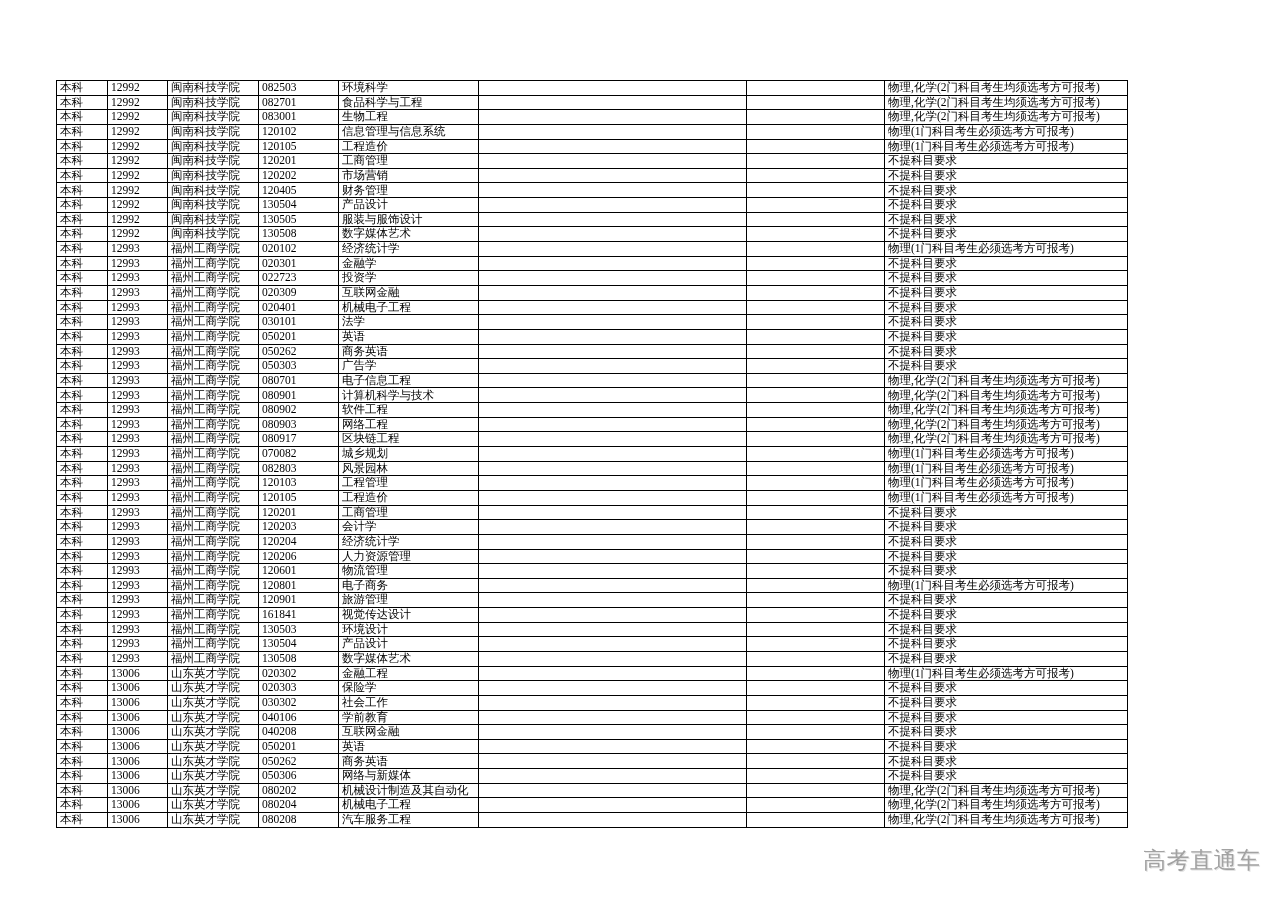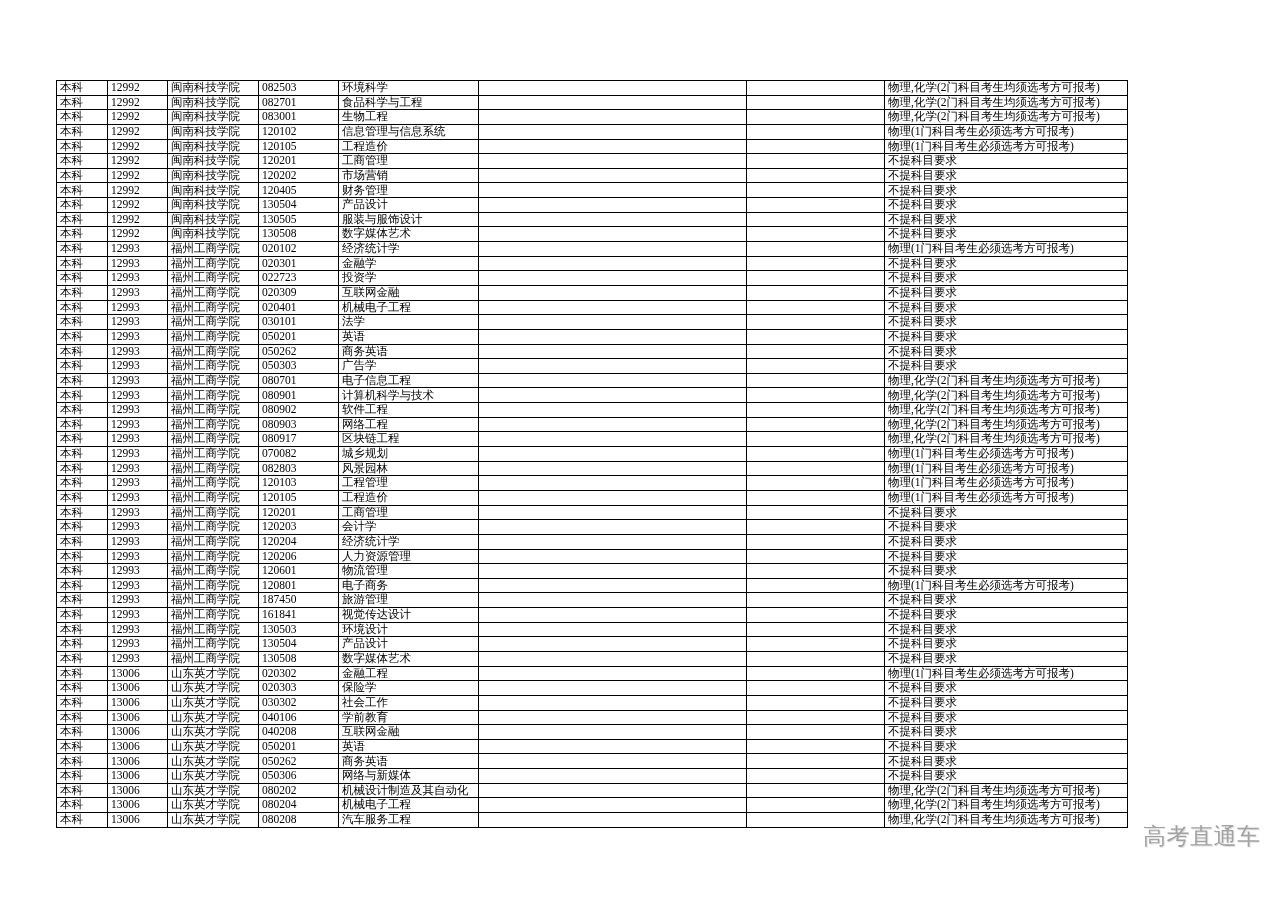--- a/index.html
+++ b/index.html
@@ -29,21 +29,21 @@
   col.c0{width:51px}
   col.c1{width:60px}
   col.c2{width:91px}
   col.c3{width:80px}
   col.c4{width:140px}
   col.c5{width:268px}
   col.c6{width:138px}
   col.c7{width:243px}
   .watermark{
     position:absolute;
-    left:1143px;top:821px;
+    left:1143px;top:845px;
     font-size:23px;
     font-family:"Liberation Sans","DejaVu Sans",sans-serif;
     color:#a2a2a2;
     text-shadow:1px 1px 0 #e3e3e3;
     letter-spacing:0.5px;
     white-space:nowrap;
   }
 </style>
 </head>
 <body>
@@ -409,21 +409,21 @@
           <td>120801</td>
           <td>电子商务</td>
           <td></td>
           <td></td>
           <td>物理(1门科目考生必须选考方可报考)</td>
         </tr>
         <tr>
           <td>本科</td>
           <td>12993</td>
           <td>福州工商学院</td>
-          <td>187450</td>
+          <td>120901</td>
           <td>旅游管理</td>
           <td></td>
           <td></td>
           <td>不提科目要求</td>
         </tr>
         <tr>
           <td>本科</td>
           <td>12993</td>
           <td>福州工商学院</td>
           <td>161841</td>

